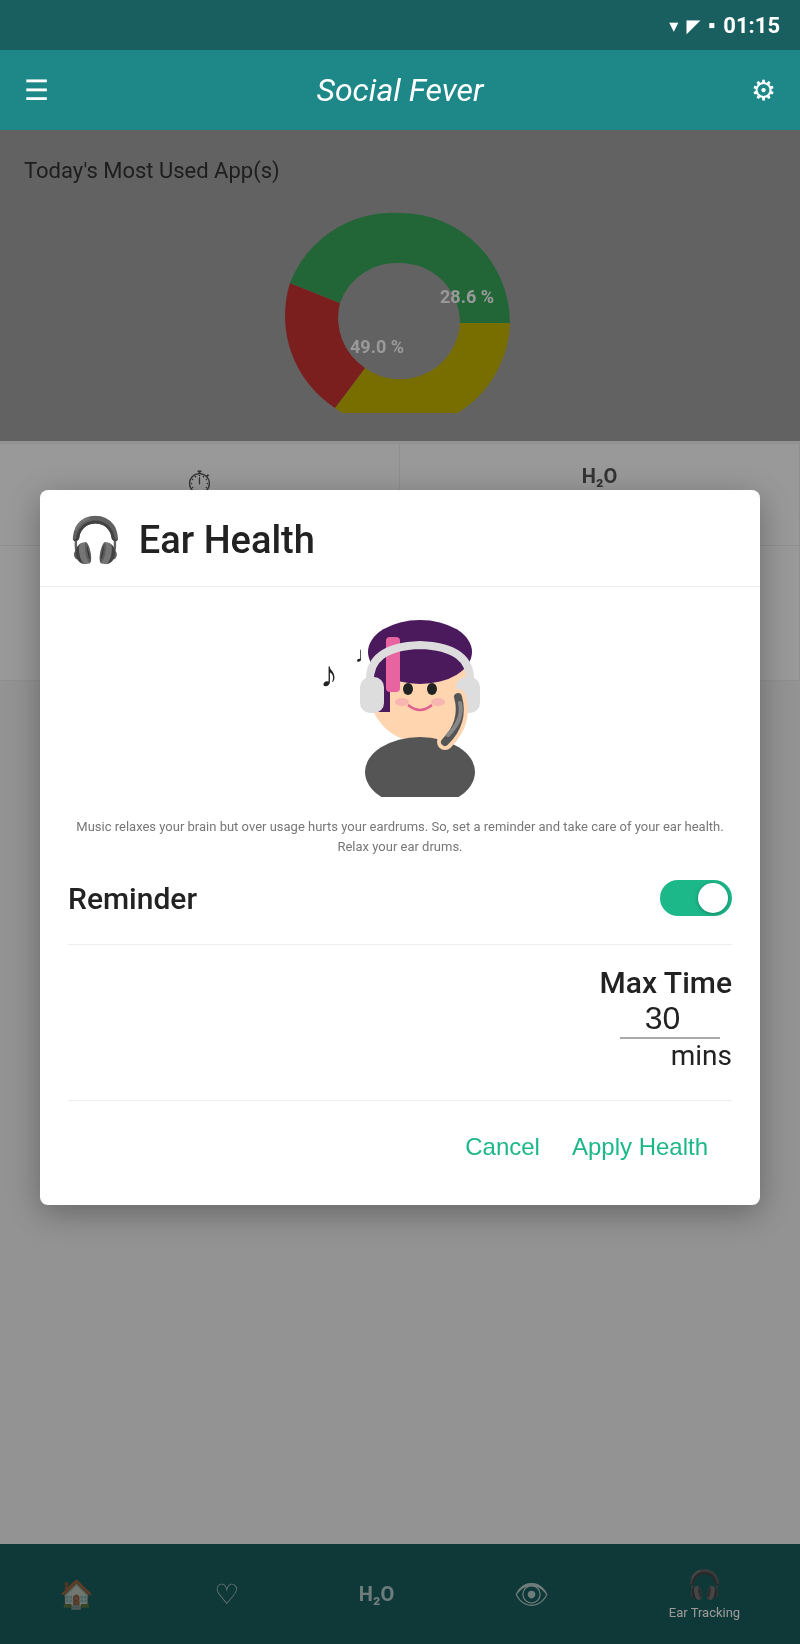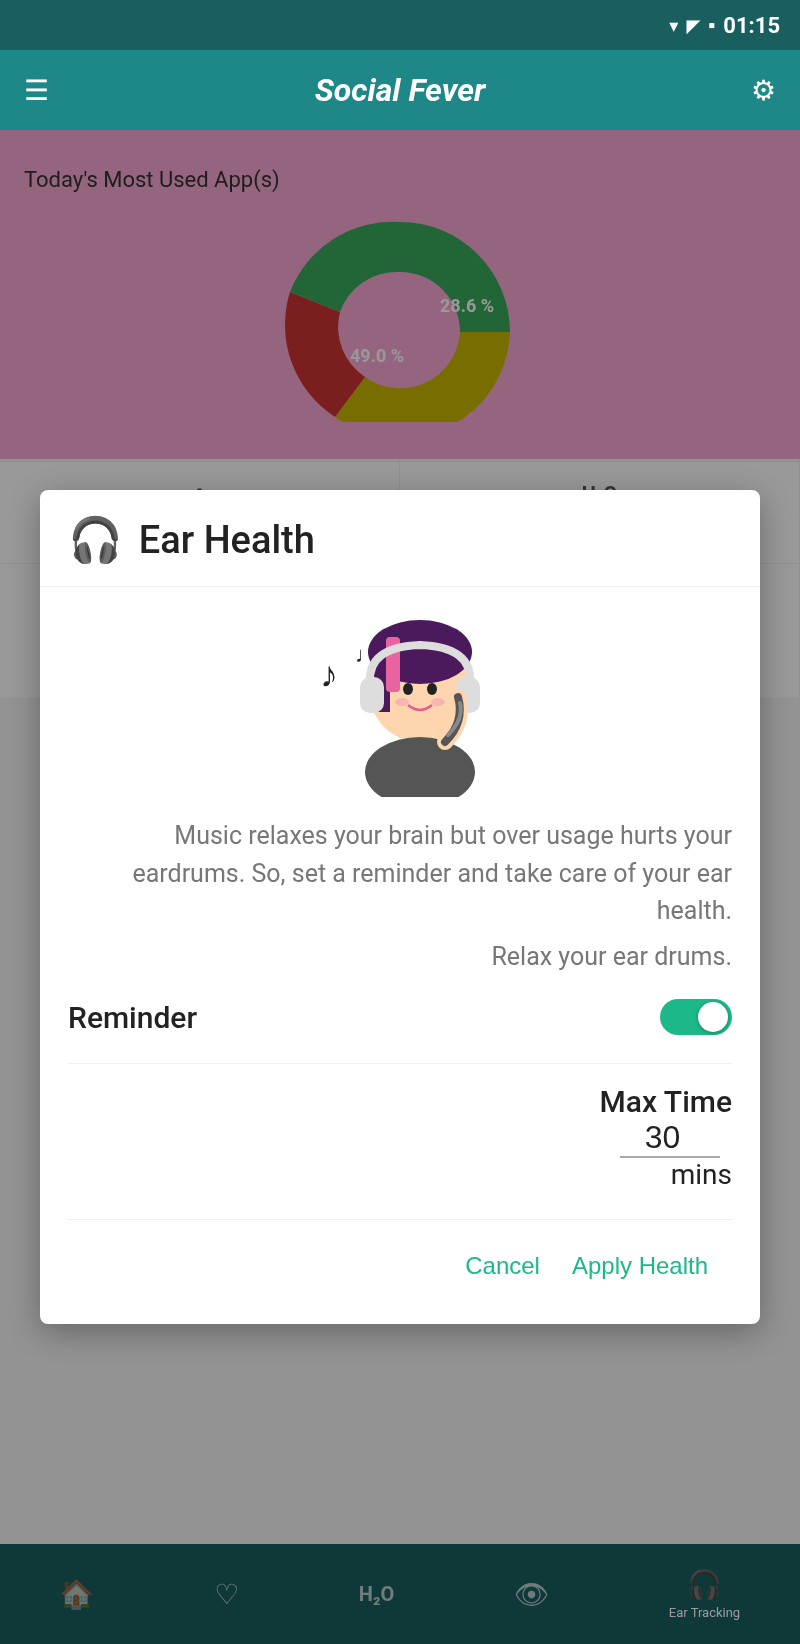--- a/index.html
+++ b/index.html
@@ -43,37 +43,37 @@
       background: #1e8888;
       display: flex;
       align-items: center;
       justify-content: space-between;
       padding: 0 24px;
     }
     .app-bar-title {
       color: white;
       font-size: 32px;
       font-style: italic;
-      font-weight: 700;
+      font-weight: 400;
     }
     .hamburger-icon, .settings-icon {
       color: white;
       font-size: 28px;
       cursor: pointer;
     }
 
     
     .bg-content {
       width: 100%;
       background: #f5f5f5;
       position: relative;
     }
     .chart-section {
-      background: #f9a8d4;
-      padding: 37px 24px;
+      background: #a3a3a3;
+      padding: 28px 24px;
     }
     .chart-title {
       font-size: 22px;
       color: #333;
       margin-bottom: 10px;
     }
     .donut-chart {
       display: flex;
       justify-content: center;
       align-items: center;
@@ -168,29 +168,28 @@
     .dialog-body {
       padding: 20px 28px 24px;
     }
     .illustration {
       display: flex;
       justify-content: center;
       margin-bottom: 20px;
     }
     
     .description {
-      text-align: right;
+      text-align: center;
       color: #777;
-      font-size: 25px;
+      font-size: 13px;
       line-height: 1.5;
       margin-bottom: 24px;
     }
     .description .secondary {
       display: block;
-      margin-top: 8px;
     }
 
     
     .setting-row {
       display: flex;
       align-items: center;
       justify-content: space-between;
       margin-bottom: 28px;
     }
     .setting-label {

